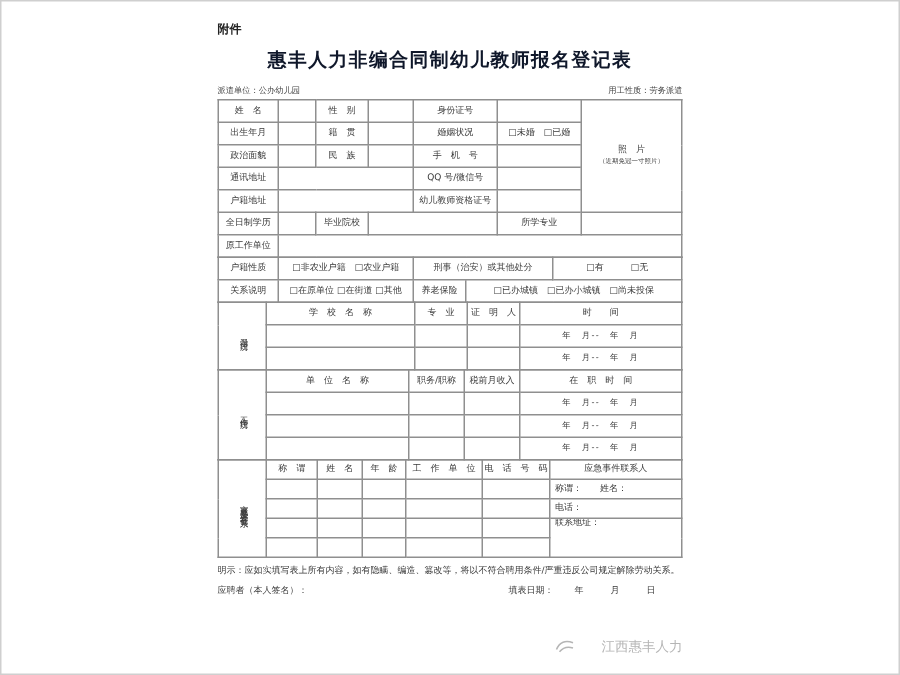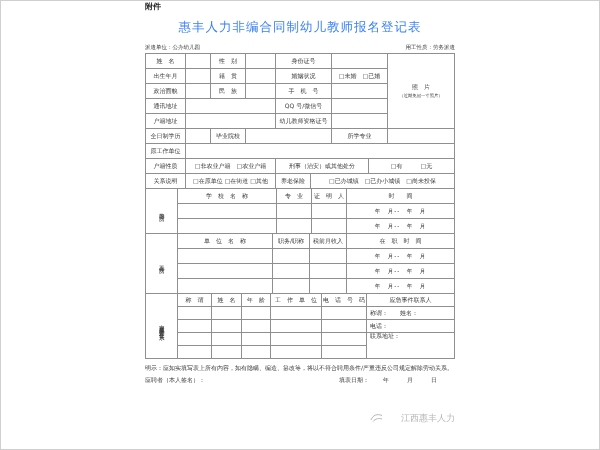--- a/index.html
+++ b/index.html
@@ -1,23 +1,23 @@
 <!DOCTYPE html>
 <html><head>
 <meta charset="utf-8">
 <style>
   html,body{margin:0;padding:0;background:#fff;}
   .canvas{
     position:relative;width:600px;height:450px;box-sizing:border-box;
     background:#ffffff;border:1px solid #cfcfcf;overflow:hidden;
     font-family:"DejaVu Sans", sans-serif;color:#3a3a3a;
   }
-  .sheet{width:310px;margin:0 auto;}
+  .sheet{width:310px;margin:0 auto;padding-top:13px;}
   .attachment{font-size:8px;font-weight:bold;color:#222;margin:0 0 7px 0;}
-  .title{font-size:12.5px;font-weight:normal;color:#3b82f6;text-align:center;letter-spacing:1px;margin:0 0 8px 0;}
+  .title{font-size:12.5px;font-weight:bold;color:#0f172a;text-align:center;letter-spacing:1px;margin:0 0 8px 0;}
   .meta{display:flex;justify-content:space-between;font-size:5.5px;color:#444;margin:0 0 3px 0;}
   table{border-collapse:collapse;table-layout:fixed;width:310px;margin-top:-1px;}
   td{border:1px solid #8f8f8f;font-size:6px;line-height:1.1;text-align:center;
      padding:0 1px;overflow:hidden;color:#3a3a3a;}
   .s1 td,.s2 td,.s3 td,.s4 td{height:14px;}
   .s5 td{height:12px;}
   td.left{text-align:left;padding-left:3px;}
   .vlabel{writing-mode:vertical-lr;text-orientation:upright;font-size:5.5px;line-height:1;
           letter-spacing:1px;display:inline-block;}
   .photo-cell{vertical-align:middle;}

